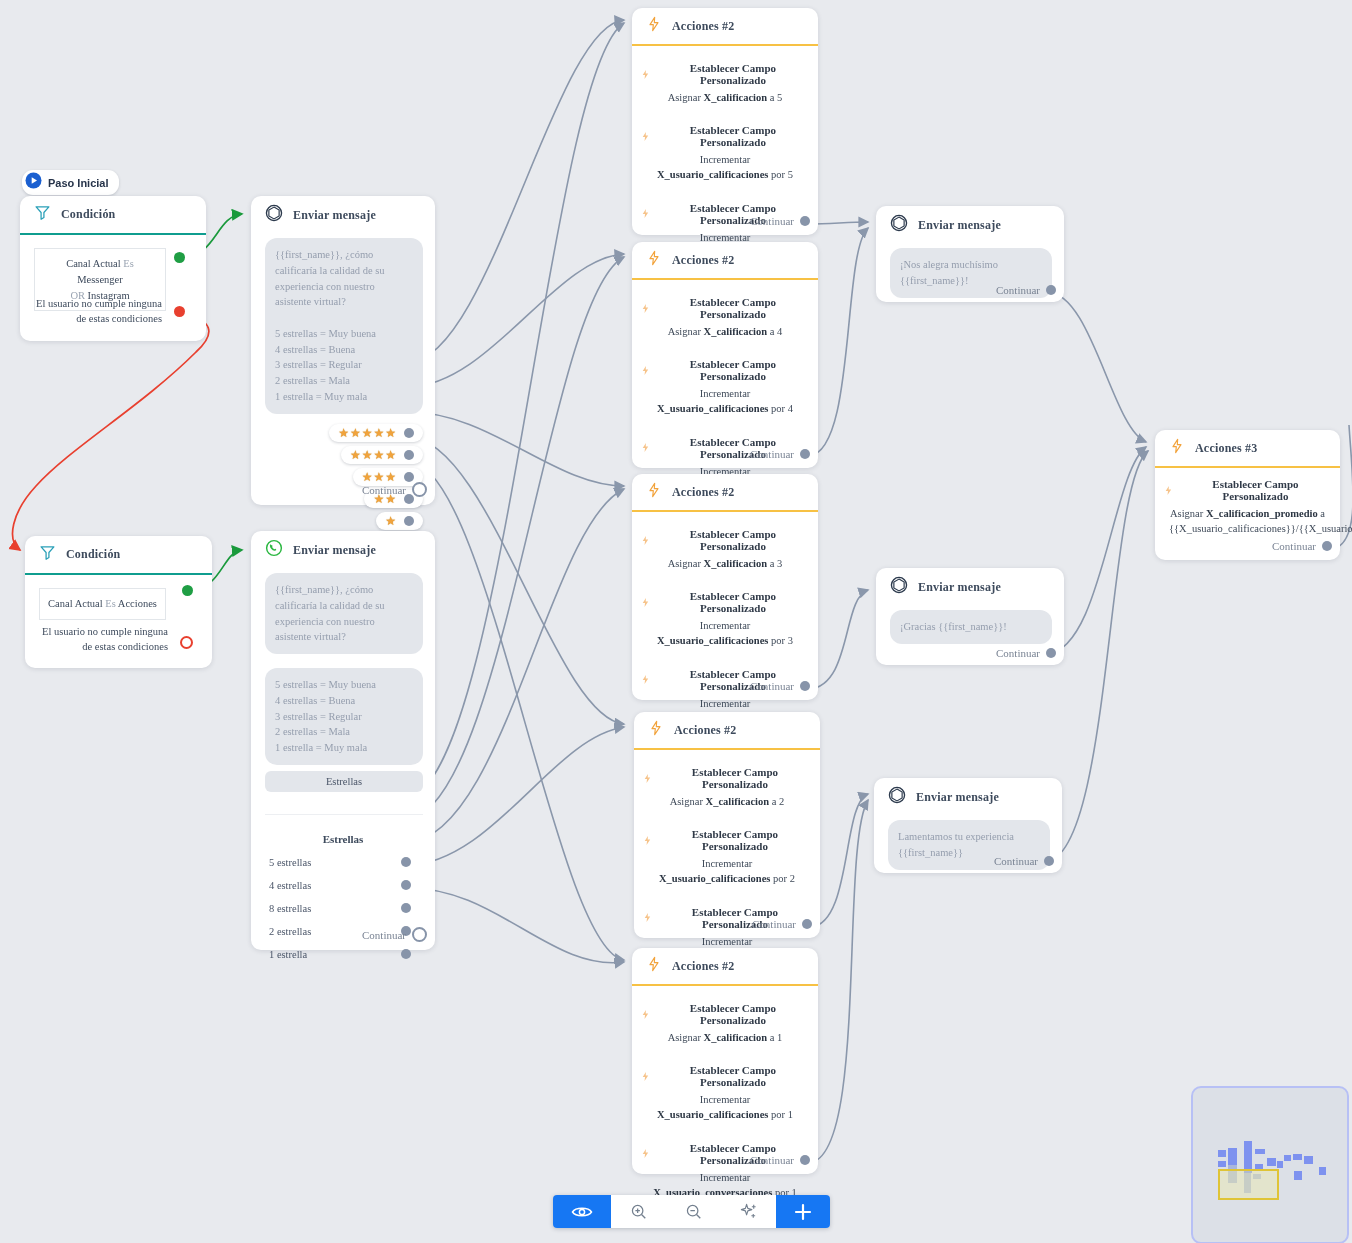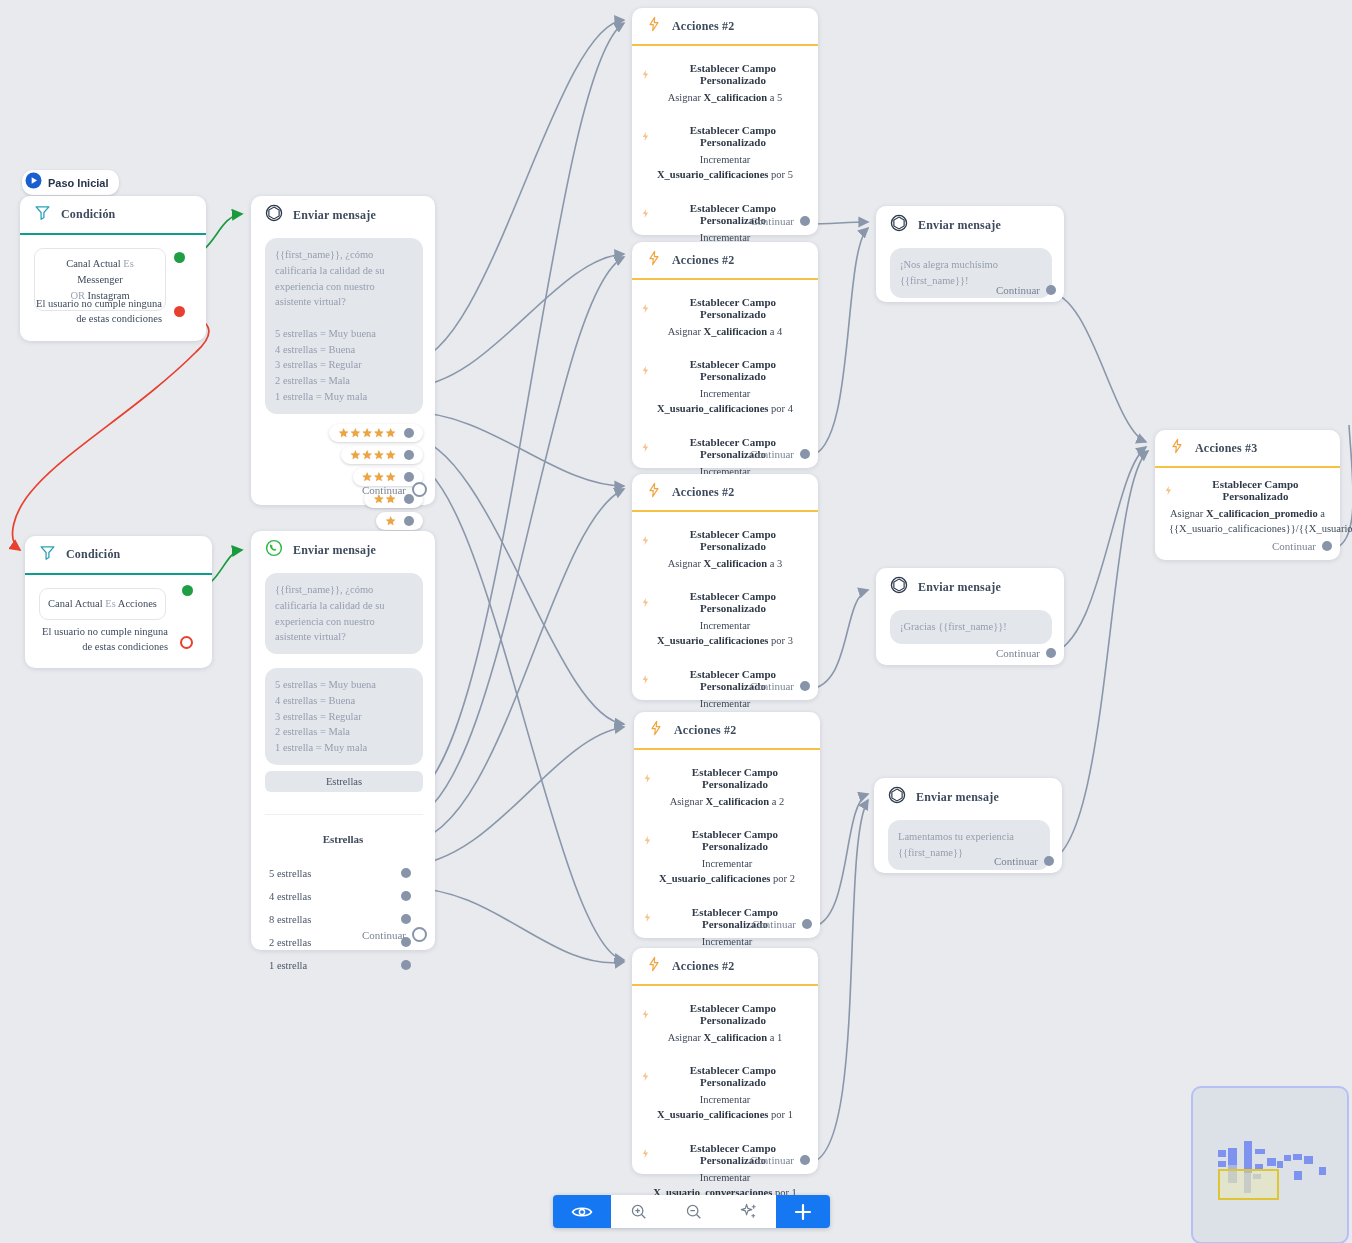--- a/index.html
+++ b/index.html
@@ -4,21 +4,21 @@
 <style>
   html,body{margin:0;padding:0;}
   body{font-family:"Liberation Sans", sans-serif; background:#e8eaee;}
   .canvas{position:relative; width:1352px; height:1243px; background:#e8eaee; overflow:hidden;}
   svg.wires{position:absolute; left:0; top:0; z-index:1; pointer-events:none;}
   .node{position:absolute; background:#fff; border-radius:10px; box-shadow:0 1px 5px rgba(40,50,70,.14); z-index:2;font-family:Liberation Serif, serif;}
   .node-header{display:flex; align-items:center; gap:10px; padding:8px 14px; }
   .node-title{font-size:12px; font-weight:bold; color:#3d4a5c; letter-spacing:.2px;}
   .hdr-teal{border-bottom:2px solid #0f9d8f;}
   .hdr-yellow{border-bottom:2px solid #f7c144;}
-  .rule-box{border:1px solid #e2e6ea; border-radius:9px; margin:13px 40px 0 14px; padding:7px 8px; font-size:10.5px; color:#3d4a5c; text-align:center; line-height:1.5;}
+  .rule-box{border:1px solid #e2e6ea; border-radius:0; margin:13px 40px 0 14px; padding:7px 8px; font-size:10.5px; color:#3d4a5c; text-align:center; line-height:1.5;}
   .rule-dim{color:#9aa4b2;}
   .fallback{position:absolute; right:44px; font-size:10.5px; color:#3d4a5c; text-align:right; width:128px; line-height:1.45;}
   .port{position:absolute; width:11px; height:11px; border-radius:50%;}
   .port-green{background:#1f9e44;}
   .port-red{background:#e8402f;}
   .port-red-open{background:#fff; border:2px solid #e8402f; width:9px; height:9px;}
   .bubble{background:#e3e6eb; border-radius:12px; margin:4px 12px 0 14px; padding:9px 10px; font-size:10.5px; color:#959eae; line-height:1.5; white-space:pre-line;}
   .pill-stack{display:flex; flex-direction:column; align-items:flex-end; gap:4px; padding:10px 12px 0 0;}
   .pill{display:inline-flex; align-items:center; gap:7px; background:#fff; border-radius:12px; padding:3px 9px; box-shadow:0 1px 3px rgba(40,50,70,.22);}
   .stars{color:#f1a33c; font-size:12px; line-height:1; letter-spacing:1px; text-shadow:0 0 1px #b97b12;}
@@ -198,21 +198,21 @@
     </div>
     <div class="bubble">{{first_name}}, ¿cómo calificaría la calidad de su experiencia con nuestro asistente virtual?</div>
     <div class="bubble" style="margin-top:14px;">5 estrellas = Muy buena
 4 estrellas = Buena
 3 estrellas = Regular
 2 estrellas = Mala
 1 estrella = Muy mala</div>
     <div class="gray-btn">Estrellas</div>
     <div class="divider"></div>
     <div class="section-title">Estrellas</div>
-    <div style="margin-top:17px;">
+    <div style="margin-top:6px;">
       <div class="opt-row">
           <span>5 estrellas</span>
           <span class="dot"></span>
         </div>
       <div class="opt-row">
           <span>4 estrellas</span>
           <span class="dot"></span>
         </div>
       <div class="opt-row">
           <span>8 estrellas</span>

